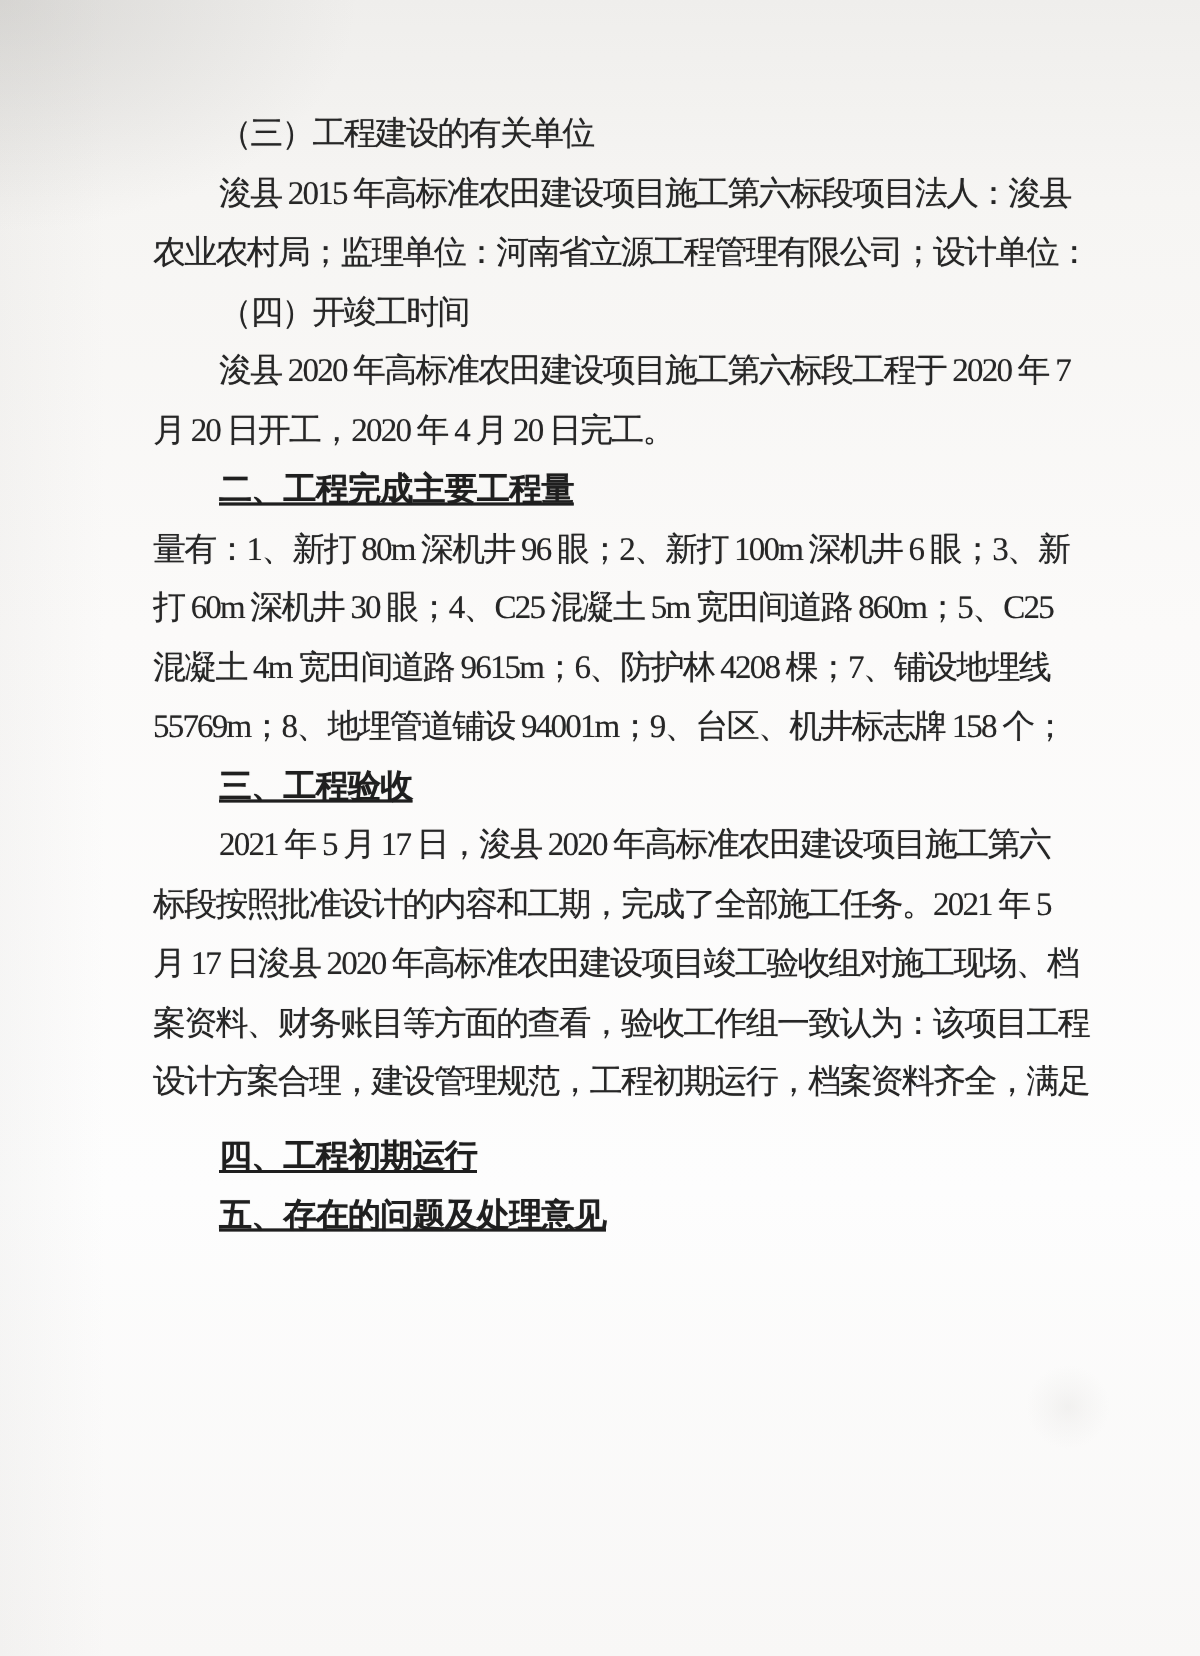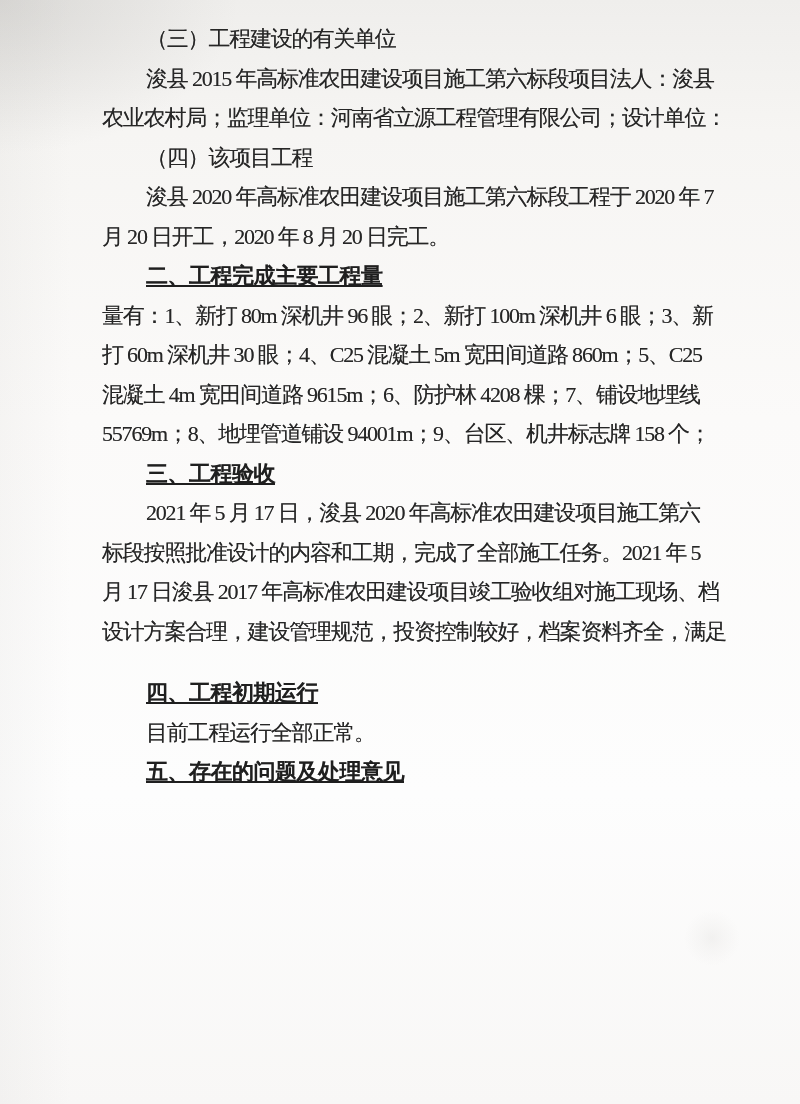--- a/index.html
+++ b/index.html
@@ -13,21 +13,21 @@
     height: 1104px;
     margin: 0 auto;
     overflow: hidden;
     background:
       radial-gradient(circle at 712px 938px, rgba(205,203,200,0.20) 0px, rgba(205,203,200,0.10) 12px, transparent 28px),
       radial-gradient(ellipse 340px 220px at 0% 0%, rgba(168,166,162,0.30), transparent 70%),
       linear-gradient(90deg, rgba(190,188,184,0.10) 0px, transparent 70px),
       linear-gradient(180deg, #efeeec 0%, #f6f5f3 12%, #fbfaf9 38%, #fdfdfd 72%, #f8f7f6 100%);
   }
   .content {
-    padding: 19px 56px 0 102px;
+    padding: 69px 56px 0 102px;
   }
   .line {
     font-family: "Liberation Serif", "DejaVu Serif", serif;
     font-size: 22px;
     letter-spacing: -1.2px;
     line-height: 39.5px;
     height: 39.5px;
     color: #262626;
     white-space: nowrap;
     text-shadow: 0 0 0.5px rgba(45,45,45,0.55);
@@ -36,41 +36,41 @@
     text-indent: 2em;
   }
   .bold-heading {
     font-family: "Liberation Sans", "DejaVu Sans", sans-serif;
     font-weight: 700;
     color: #1f1f1f;
     letter-spacing: -0.5px;
     text-decoration: underline;
   }
   .gap-before {
-    margin-top: 22px;
+    margin-top: 10px;
   }
 </style>
 </head>
 <body>
 
 <div class="page">
   <div class="content">
     <div class="line indent">（三）工程建设的有关单位</div>
     <div class="line indent">浚县 2015 年高标准农田建设项目施工第六标段项目法人：浚县</div>
     <div class="line">农业农村局；监理单位：河南省立源工程管理有限公司；设计单位：</div>
-    <div class="line indent">（四）该项目工程</div>
+    <div class="line indent">（四）开竣工时间</div>
     <div class="line indent">浚县 2020 年高标准农田建设项目施工第六标段工程于 2020 年 7</div>
-    <div class="line">月 20 日开工，2020 年 8 月 20 日完工。</div>
+    <div class="line">月 20 日开工，2020 年 4 月 20 日完工。</div>
     <div class="line indent bold-heading">二、工程完成主要工程量</div>
     <div class="line">量有：1、新打 80m 深机井 96 眼；2、新打 100m 深机井 6 眼；3、新</div>
     <div class="line">打 60m 深机井 30 眼；4、C25 混凝土 5m 宽田间道路 860m；5、C25</div>
     <div class="line">混凝土 4m 宽田间道路 9615m；6、防护林 4208 棵；7、铺设地埋线</div>
     <div class="line">55769m；8、地埋管道铺设 94001m；9、台区、机井标志牌 158 个；</div>
     <div class="line indent bold-heading">三、工程验收</div>
     <div class="line indent">2021 年 5 月 17 日，浚县 2020 年高标准农田建设项目施工第六</div>
     <div class="line">标段按照批准设计的内容和工期，完成了全部施工任务。2021 年 5</div>
-    <div class="line">月 17 日浚县 2017 年高标准农田建设项目竣工验收组对施工现场、档</div>
-    <div class="line">设计方案合理，建设管理规范，投资控制较好，档案资料齐全，满足</div>
+    <div class="line">月 17 日浚县 2020 年高标准农田建设项目竣工验收组对施工现场、档</div>
+    <div class="line">案资料、财务账目等方面的查看，验收工作组一致认为：该项目工程</div>
+    <div class="line">设计方案合理，建设管理规范，工程初期运行，档案资料齐全，满足</div>
     <div class="line indent bold-heading gap-before">四、工程初期运行</div>
-    <div class="line indent">目前工程运行全部正常。</div>
     <div class="line indent bold-heading">五、存在的问题及处理意见</div>
   </div>
 </div>
 
 </body></html>

